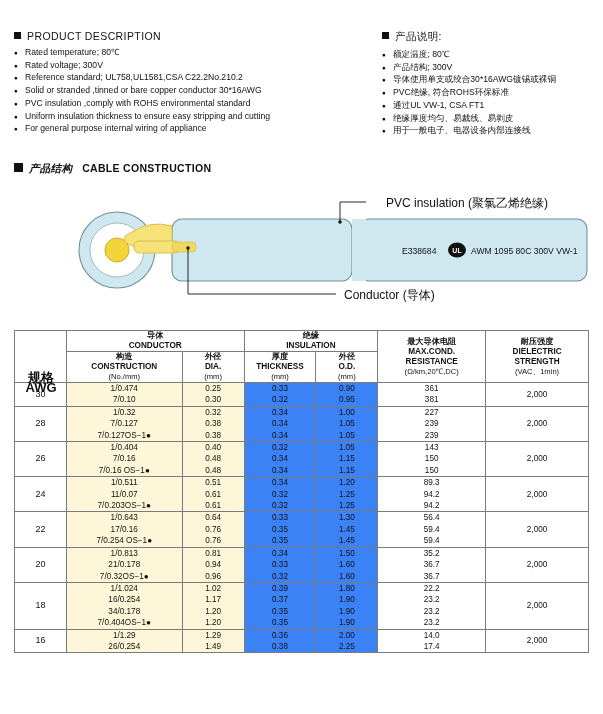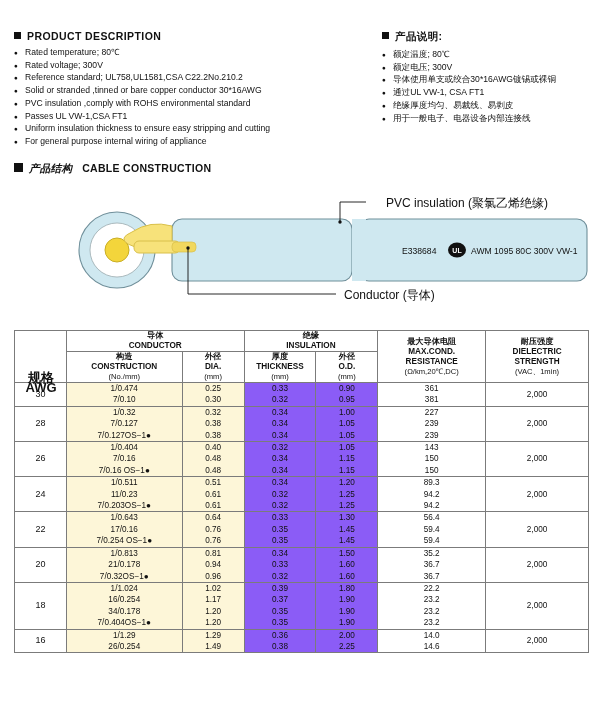--- a/index.html
+++ b/index.html
@@ -8,21 +8,21 @@
     font-family:"Liberation Sans", sans-serif;
     color:#111;
     position:relative;
     overflow:hidden;
   }
   .wrap{position:relative;width:603px;height:714px;}
 
   
   .desc-block{position:absolute;top:30px;left:14px;width:345px;}
   .desc-block-cn{position:absolute;top:30px;left:382px;width:215px;}
-  .sec-title{font-size:10.5px;font-weight:bold;letter-spacing:.4px;margin-bottom:5px;}
+  .sec-title{font-size:10.5px;font-weight:normal;letter-spacing:.4px;margin-bottom:5px;}
   .sq{display:inline-block;width:7px;height:7px;background:#111;margin-right:6px;vertical-align:1px;}
   .bullet-list{list-style:none;margin:0;padding:0;}
   .bullet-list li{
     font-size:8.6px;line-height:11.4px;position:relative;padding-left:11px;margin-bottom:1.3px;
     white-space:nowrap;
   }
   .bullet-list li:before{
     content:"●";position:absolute;left:0;top:0;font-size:6.4px;line-height:11.4px;
   }
   .cn li{font-size:8.6px;}
@@ -37,21 +37,21 @@
 
   .callout-label{position:absolute;font-size:12px;white-space:nowrap;}
 
   
   .tbl{position:absolute;top:330px;left:14px;width:575px;border-collapse:collapse;}
   .tbl td,.tbl th{border:1px solid #7b7b7b;padding:0;}
   .tbl .hdr{background:#ffffff;text-align:center;font-size:8.2px;line-height:10px;font-weight:bold;}
   .tbl .hdr .en{font-weight:bold;}
   .tbl .hdr .unit{font-weight:normal;font-size:7.6px;}
   .c-cons{background:#fdf6d8;}
-  .c-ins{background:#8b5cf6;}
+  .c-ins{background:#3b82f6;}
   .c-plain{background:#ffffff;}
   .cell{text-align:center;font-size:8.2px;line-height:11.4px;padding:2px 0;}
   .cell .ln{display:block;white-space:nowrap;}
   .awg{font-size:9px;}
   .vert{vertical-align:middle;}
 </style>
 </head>
 <body>
 
 <div class="wrap">
@@ -59,34 +59,34 @@
   <div class="desc-block">
     <div class="sec-title">
       <span class="sq"></span><span>PRODUCT  DESCRIPTION</span>
     </div>
     <ul class="bullet-list">
       <li>Rated temperature; 80℃</li>
       <li>Rated voltage; 300V</li>
       <li>Reference standard; UL758,UL1581,CSA C22.2No.210.2</li>
       <li>Solid or stranded ,tinned or bare copper conductor 30*16AWG</li>
       <li>PVC insulation ,comply with ROHS environmental standard</li>
-      <li>Passes UL VW-1,CSA FT1</li>
       <li>Uniform insulation thickness to ensure easy stripping and cutting</li>
       <li>For general purpose internal wiring of appliance</li>
     </ul>
   </div>
 
   <div class="desc-block-cn">
     <div class="sec-title">
       <span class="sq"></span><span>产品说明:</span>
     </div>
     <ul class="bullet-list cn">
       <li>额定温度; 80℃</li>
-      <li>额定电压; 300V</li>
+      <li>产品结构; 300V</li>
       <li>导体使用单支或绞合30*16AWG镀锡或裸铜</li>
+      <li>PVC绝缘, 符合ROHS环保标准</li>
       <li>通过UL VW-1, CSA FT1</li>
       <li>绝缘厚度均匀、易裁线、易剥皮</li>
       <li>用于一般电子、电器设备内部连接线</li>
     </ul>
   </div>
 
   <div class="cc-title">
     <span class="sq"></span><span class="cn">产品结构</span><span class="en">CABLE CONSTRUCTION</span>
   </div>
 
@@ -276,21 +276,21 @@
           <td class="cell c-plain vert">
             <span class="ln">2,000</span>
           </td>
         </tr>
         <tr>
           <td class="cell c-plain vert">
             <span class="ln awg">24</span>
           </td>
           <td class="cell c-cons">
             <span class="ln">1/0.511</span>
-            <span class="ln">11/0.23</span>
+            <span class="ln">11/0.07</span>
             <span class="ln">7/0.203OS−1●</span>
           </td>
           <td class="cell c-cons">
             <span class="ln">0.51</span>
             <span class="ln">0.61</span>
             <span class="ln">0.61</span>
           </td>
           <td class="cell c-ins">
             <span class="ln">0.34</span>
             <span class="ln">0.32</span>
@@ -429,21 +429,21 @@
           <td class="cell c-ins">
             <span class="ln">0.36</span>
             <span class="ln">0.38</span>
           </td>
           <td class="cell c-ins">
             <span class="ln">2.00</span>
             <span class="ln">2.25</span>
           </td>
           <td class="cell c-plain">
             <span class="ln">14.0</span>
-            <span class="ln">14.6</span>
+            <span class="ln">17.4</span>
           </td>
           <td class="cell c-plain vert">
             <span class="ln">2,000</span>
           </td>
         </tr>
       </tbody>
   </table>
 
   <div style="position:absolute;left:16px;top:373px;width:50px;text-align:center;font-size:13px;line-height:10px;font-weight:bold;">
     <div>规格</div>

